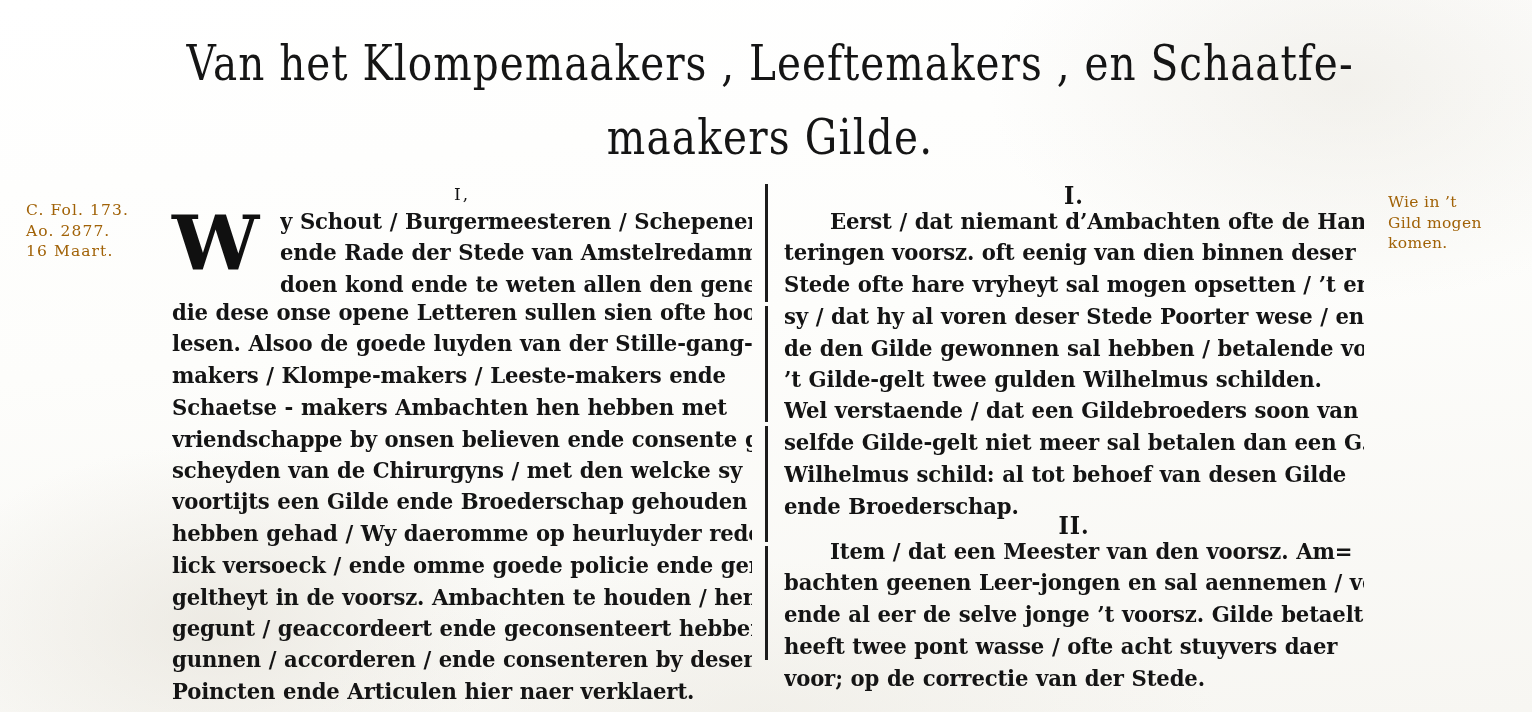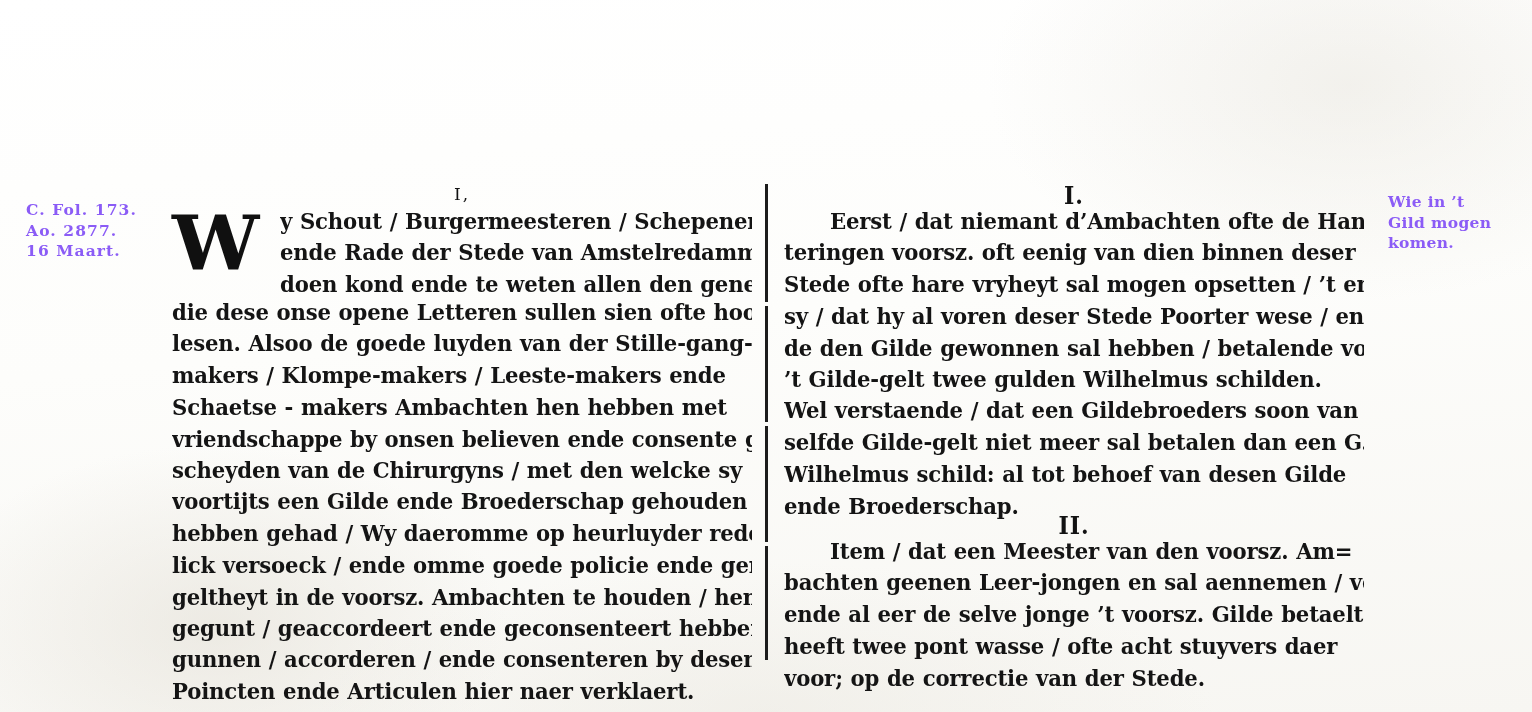--- a/index.html
+++ b/index.html
@@ -55,23 +55,22 @@
   }
   .title-line.l1 { letter-spacing: 1.0px; }
   .title-line.l2 { margin-top: 20px; }
 
   
   .margin-note {
     position: absolute;
     font-family: "DejaVu Serif", serif;
     font-size: 15.5px;
     line-height: 20.5px;
-    color: #8b5cf6;
+    color: #a16207;
     letter-spacing: 0.35px;
-    font-weight: bold;
   }
   .margin-note .nl { display: block; white-space: nowrap; }
 
   #left-margin-ref   { left: 26px; top: 200px; width: 132px; }
   #left-margin-ref .nl { letter-spacing: 1.1px; }
   #left-margin-desc  { left: 26px; top: 297px; width: 138px; }
   #right-margin-1    { left: 1388px; top: 192px; width: 140px; }
   #right-margin-2    { left: 1388px; top: 508px; width: 142px; }
 
   
@@ -177,20 +176,24 @@
     padding-right: 66px;
   }
 </style>
 </head>
 <body>
 
 <div class="paper-texture"></div>
 
 <div class="page">
 
+  <div class="title-block">
+    <div class="title-line l1">Van het Klompemaakers , Leeftemakers , en Schaatfe-</div>
+    <div class="title-line l2">maakers Gilde.</div>
+  </div>
 
   <div class="margin-note" id="left-margin-ref">
     <span class="nl">C. Fol. 173.</span>
     <span class="nl">Ao. 2877.</span>
     <span class="nl">16 Maart.</span>
   </div>
 
 
   <div class="divider"></div>
 

